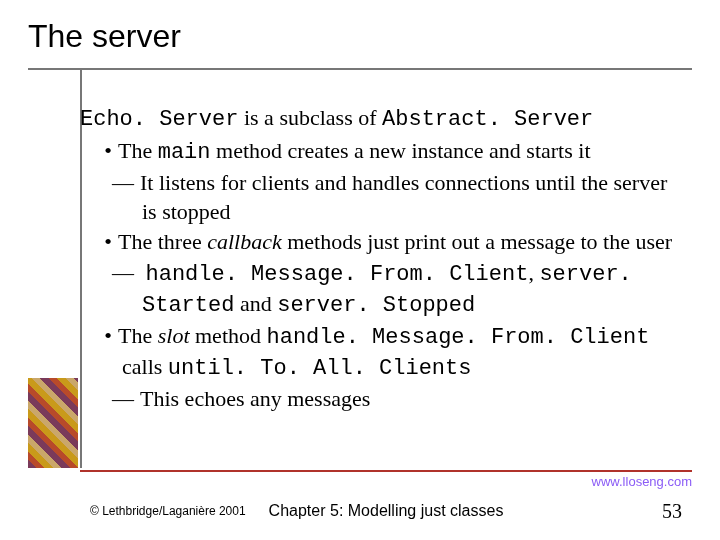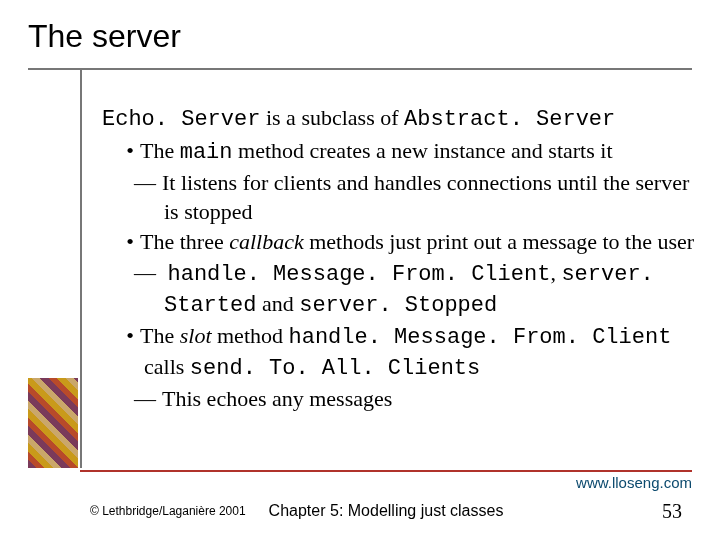--- a/index.html
+++ b/index.html
@@ -52,21 +52,21 @@
     background:
       repeating-linear-gradient(45deg,
         #7a3a5a 0 6px,
         #b84a2a 6px 12px,
         #c99a1a 12px 18px,
         #caa76a 18px 24px);
   }
   .body {
     position: absolute;
     top: 104px;
-    left: 102px;
+    left: 80px;
     width: 600px;
     font-size: 22px;
     line-height: 1.3;
   }
   .intro {
     margin: 0 0 2px 0;
   }
   .b1 {
     margin: 0 0 2px 0;
     padding-left: 42px;
@@ -99,22 +99,22 @@
     left: 80px;
     width: 612px;
     height: 2px;
     background: #b0322b;
   }
   .url {
     position: absolute;
     top: 474px;
     right: 28px;
     font-family: Arial, Helvetica, sans-serif;
-    font-size: 15px;
-    color: #0c4a6e;
+    font-size: 13px;
+    color: #8b5cf6;
   }
   .footer {
     position: absolute;
     top: 500px;
     left: 80px;
     width: 612px;
     height: 30px;
   }
   .copyright {
     position: absolute;
@@ -171,21 +171,21 @@
 
     <p class="b1">
       <span class="bullet-dot">•</span><span>The three </span><span class="ital">callback</span><span> methods just print out a message to the user</span>
     </p>
 
     <p class="b2">
       <span class="dash">—</span>&nbsp;<span class="mono">handle. Message. From. Client</span><span>, </span><span class="mono">server. Started</span><span> and </span><span class="mono">server. Stopped</span>
     </p>
 
     <p class="b1">
-      <span class="bullet-dot">•</span><span>The </span><span class="ital">slot</span><span> method </span><span class="mono">handle. Message. From. Client</span><span> calls </span><span class="mono">send. To. All. Clients</span>
+      <span class="bullet-dot">•</span><span>The </span><span class="ital">slot</span><span> method </span><span class="mono">handle. Message. From. Client</span><span> calls </span><span class="mono">until. To. All. Clients</span>
     </p>
 
     <p class="b2">
       <span class="dash">—</span><span>This echoes any messages</span>
     </p>
 
   </div>
 
   <div class="divider-bot"></div>
   <div class="url">www.lloseng.com</div>

